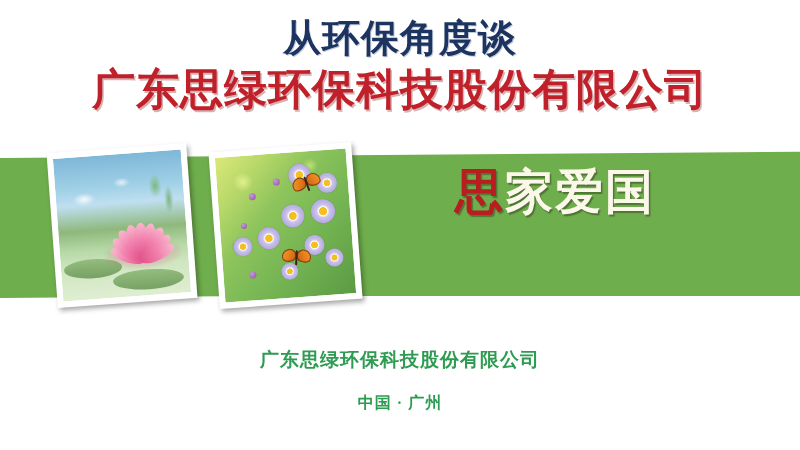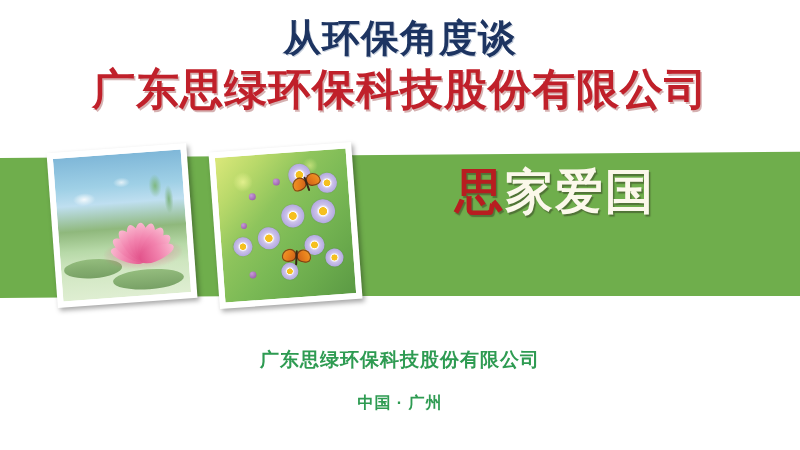--- a/index.html
+++ b/index.html
@@ -238,21 +238,21 @@
     line-height: 30px;
     font-family: Liberation Serif, serif;
   }
   .company-location {
     font-size: 16px;
     font-weight: bold;
     color: #2e9b52;
     letter-spacing: 1px;
     line-height: 28px;
     margin-top: 14px;
-    font-family: Liberation Sans, sans-serif;
+    font-family: Liberation Serif, serif;
   }
 </style>
 </head>
 <body>
 
 <div id="slide">
 
   <div class="green-band"></div>
   <div class="green-band-flat"></div>
 

